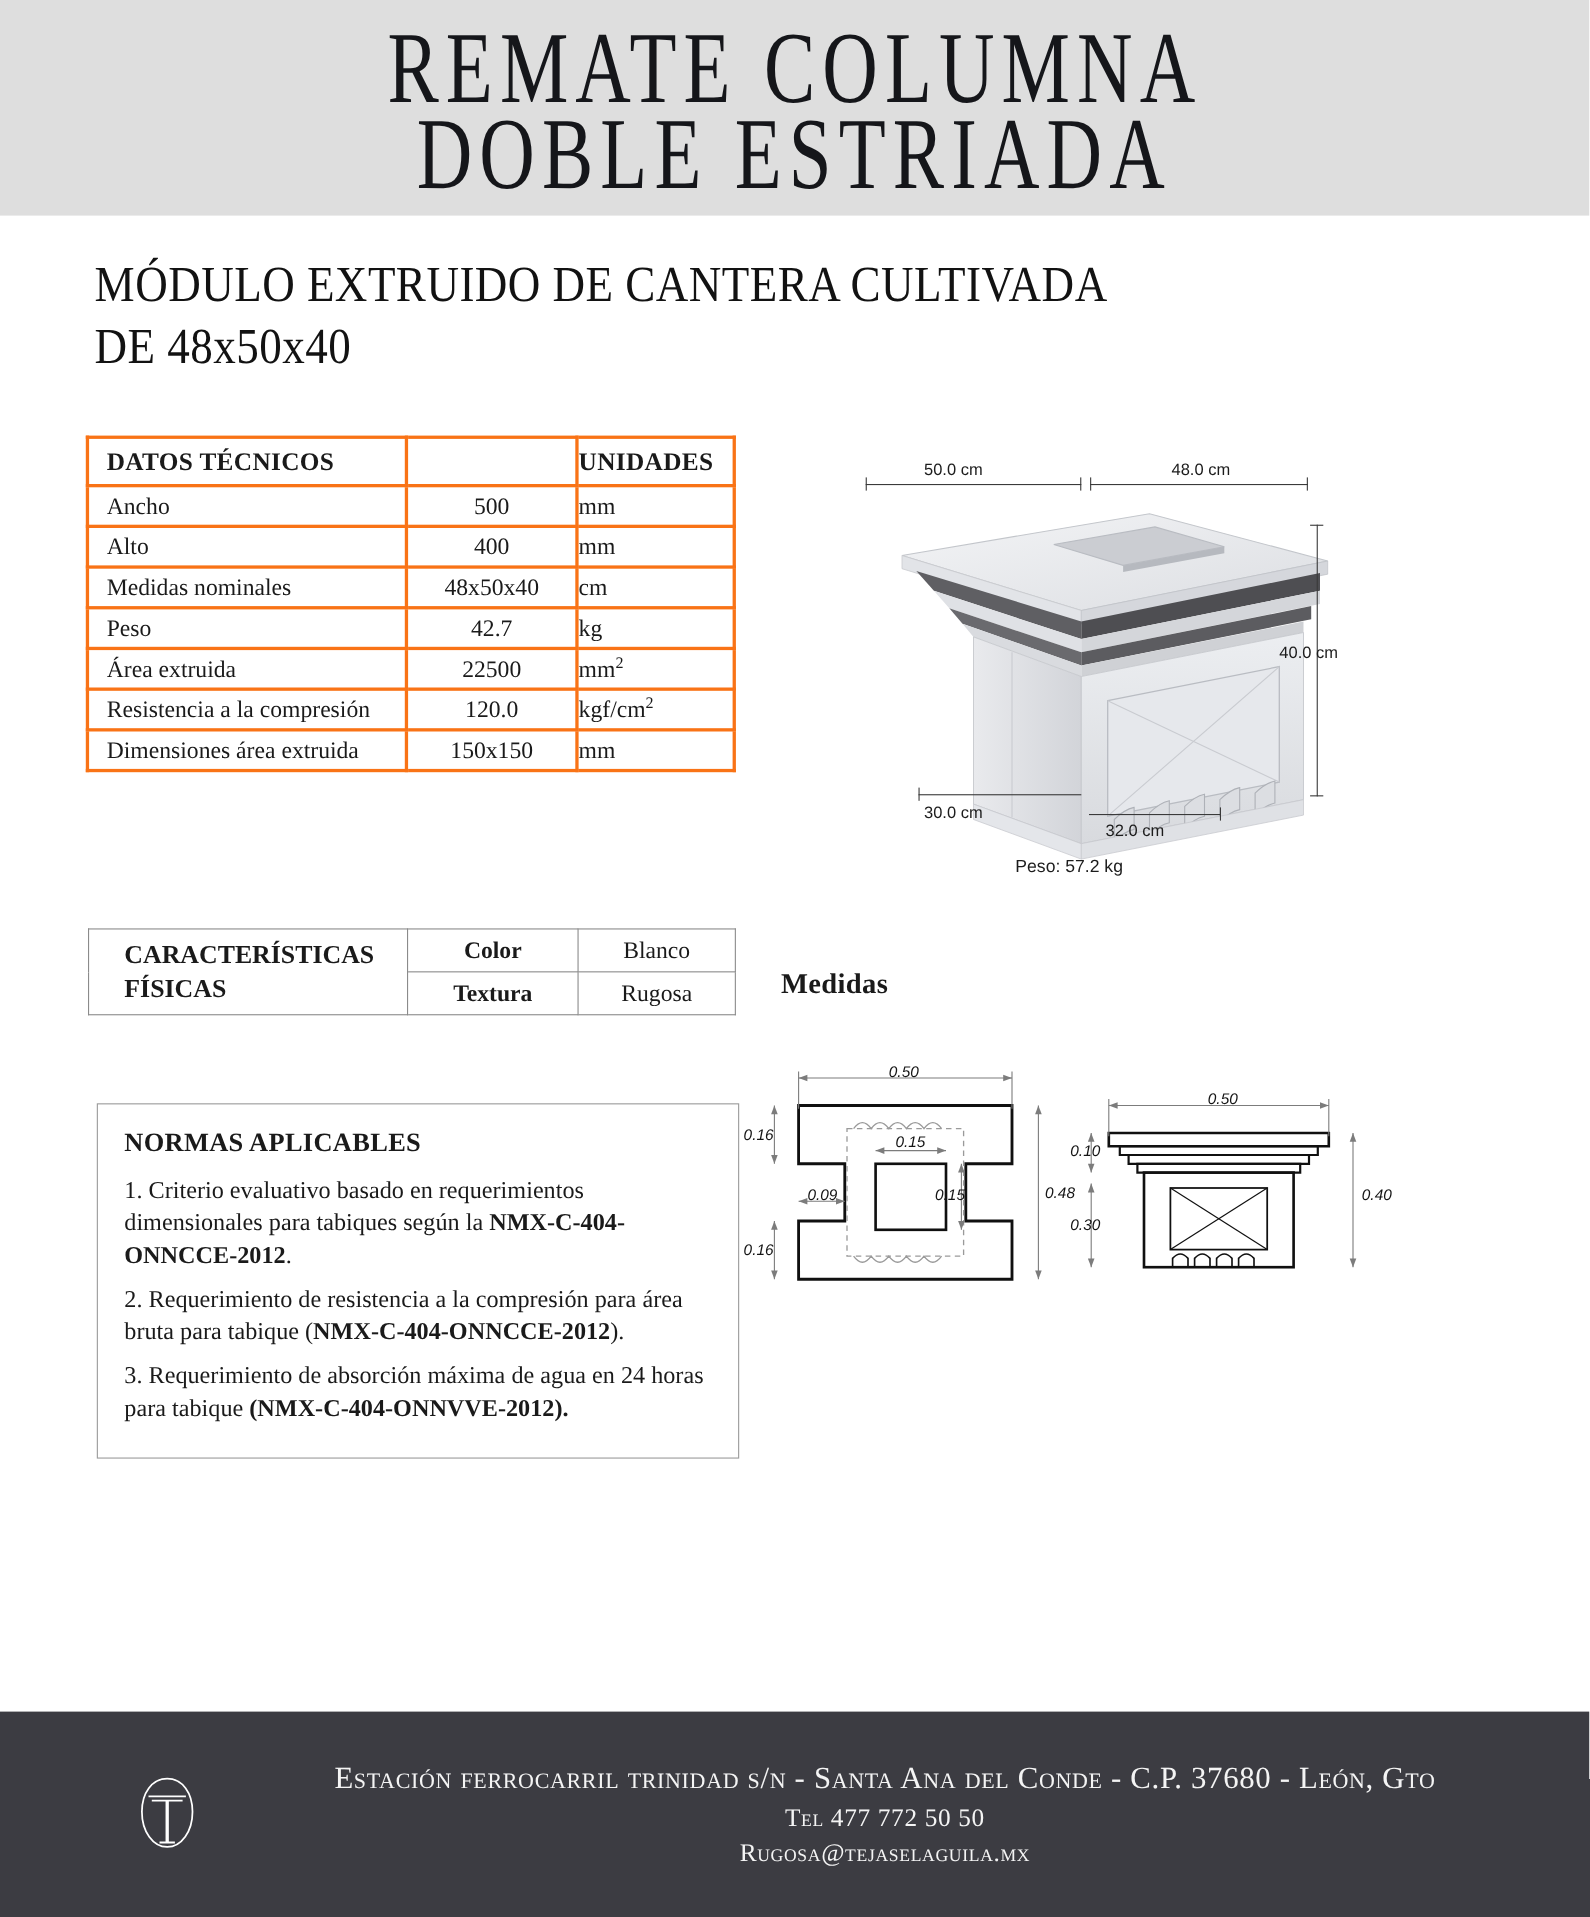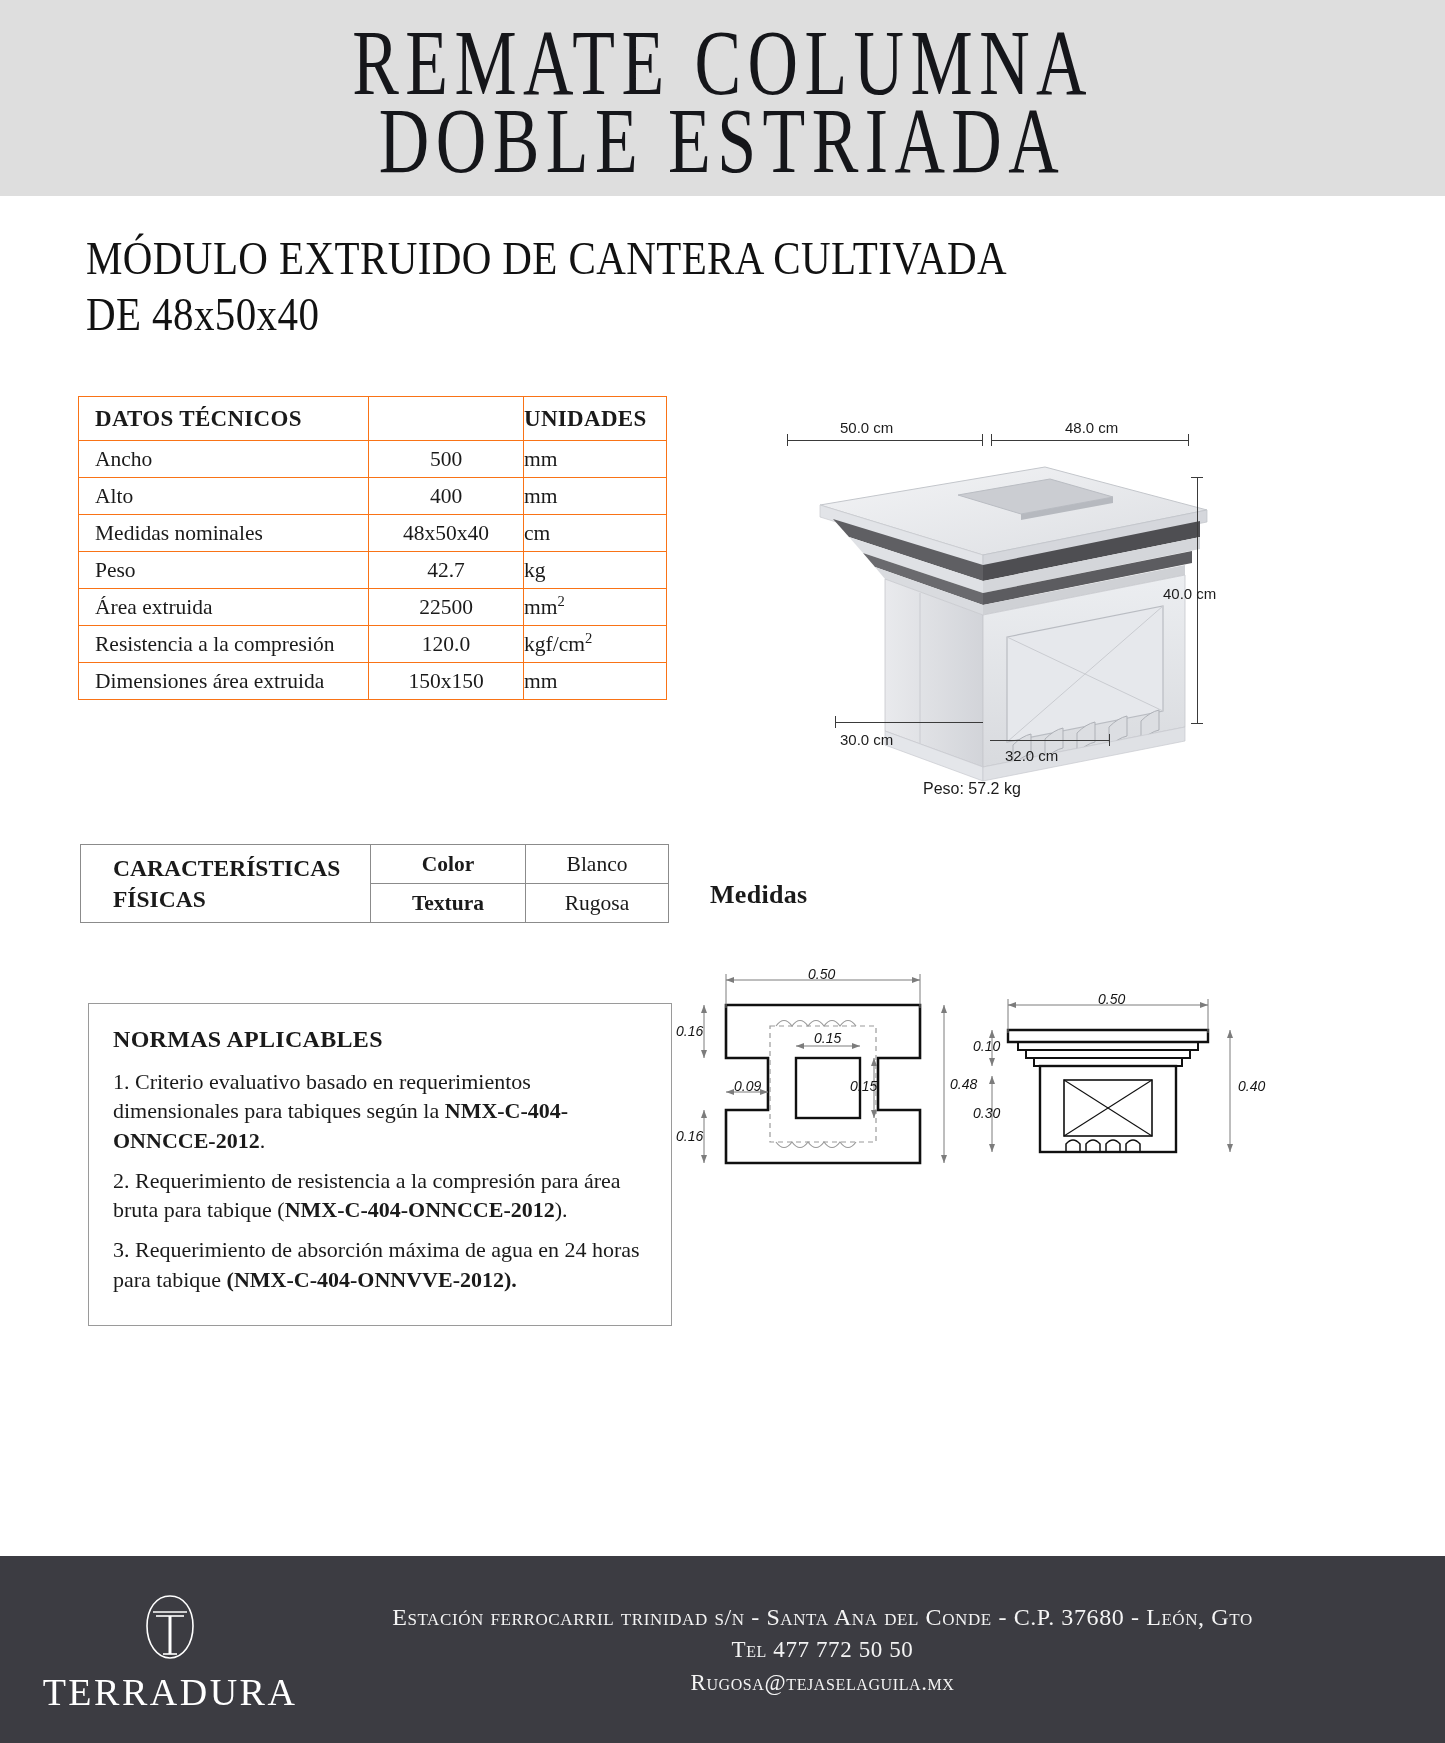--- a/index.html
+++ b/index.html
@@ -55,21 +55,21 @@
   
   .tech-table {
     position: absolute;
     left: 78px;
     top: 396px;
     width: 588px;
     border-collapse: collapse;
     table-layout: fixed;
   }
   .tech-table td, .tech-table th {
-    border: 1px solid #f97316;
+    border: 3px solid #f97316;
     height: 37px;
     font-size: 21.5px;
     vertical-align: middle;
     background: #fff;
   }
   .tech-table .c-label { width: 290px; text-align: left; padding-left: 16px; }
   .tech-table .c-value { width: 155px; text-align: center; }
   .tech-table .c-unit  { width: 143px; text-align: left; }
   .tech-table thead td {
     font-weight: bold;
@@ -218,21 +218,21 @@
     font-family: "Liberation Serif", serif;
     color: #fff;
   }
   .footer-contact {
     flex: 1;
     text-align: center;
     padding-right: 140px;
   }
   .fc-line {
     font-family: "Liberation Serif", serif;
-    font-size: 24px;
+    font-size: 28px;
     line-height: 1.42;
     font-variant: small-caps;
     letter-spacing: 0.6px;
     color: #f4f4f4;
     white-space: nowrap;
   }
   .fc-line.small { font-size: 23px; }
 </style>
 </head>
 <body>
@@ -508,20 +508,19 @@
   <div class="logo-wrap">
     <div class="logo-mark">
       <svg width="74" height="74" viewBox="0 0 74 74">
         <path d="M 37,6 C 23,6 14,19 14,36 C 14,54 24,68 37,68 C 50,68 60,54 60,36 C 60,19 51,6 37,6 Z" fill="none" stroke="#ffffff" stroke-width="1.6"></path>
         <line x1="20" y1="22" x2="54" y2="22" stroke="#ffffff" stroke-width="1.6"></line>
         <line x1="23" y1="26" x2="51" y2="26" stroke="#ffffff" stroke-width="1.6"></line>
         <line x1="37" y1="26" x2="37" y2="64" stroke="#ffffff" stroke-width="3"></line>
         <line x1="30" y1="64" x2="44" y2="64" stroke="#ffffff" stroke-width="1.6"></line>
       </svg>
     </div>
-    <div class="logo-word">TERRADURA</div>
   </div>
   <div class="footer-contact">
     <div class="fc-line">Estación ferrocarril trinidad s/n - Santa Ana del Conde - C.P. 37680 - León, Gto</div>
     <div class="fc-line small">Tel 477 772 50 50</div>
     <div class="fc-line small">Rugosa@tejaselaguila.mx</div>
   </div>
 </div>
 
 </body></html>

